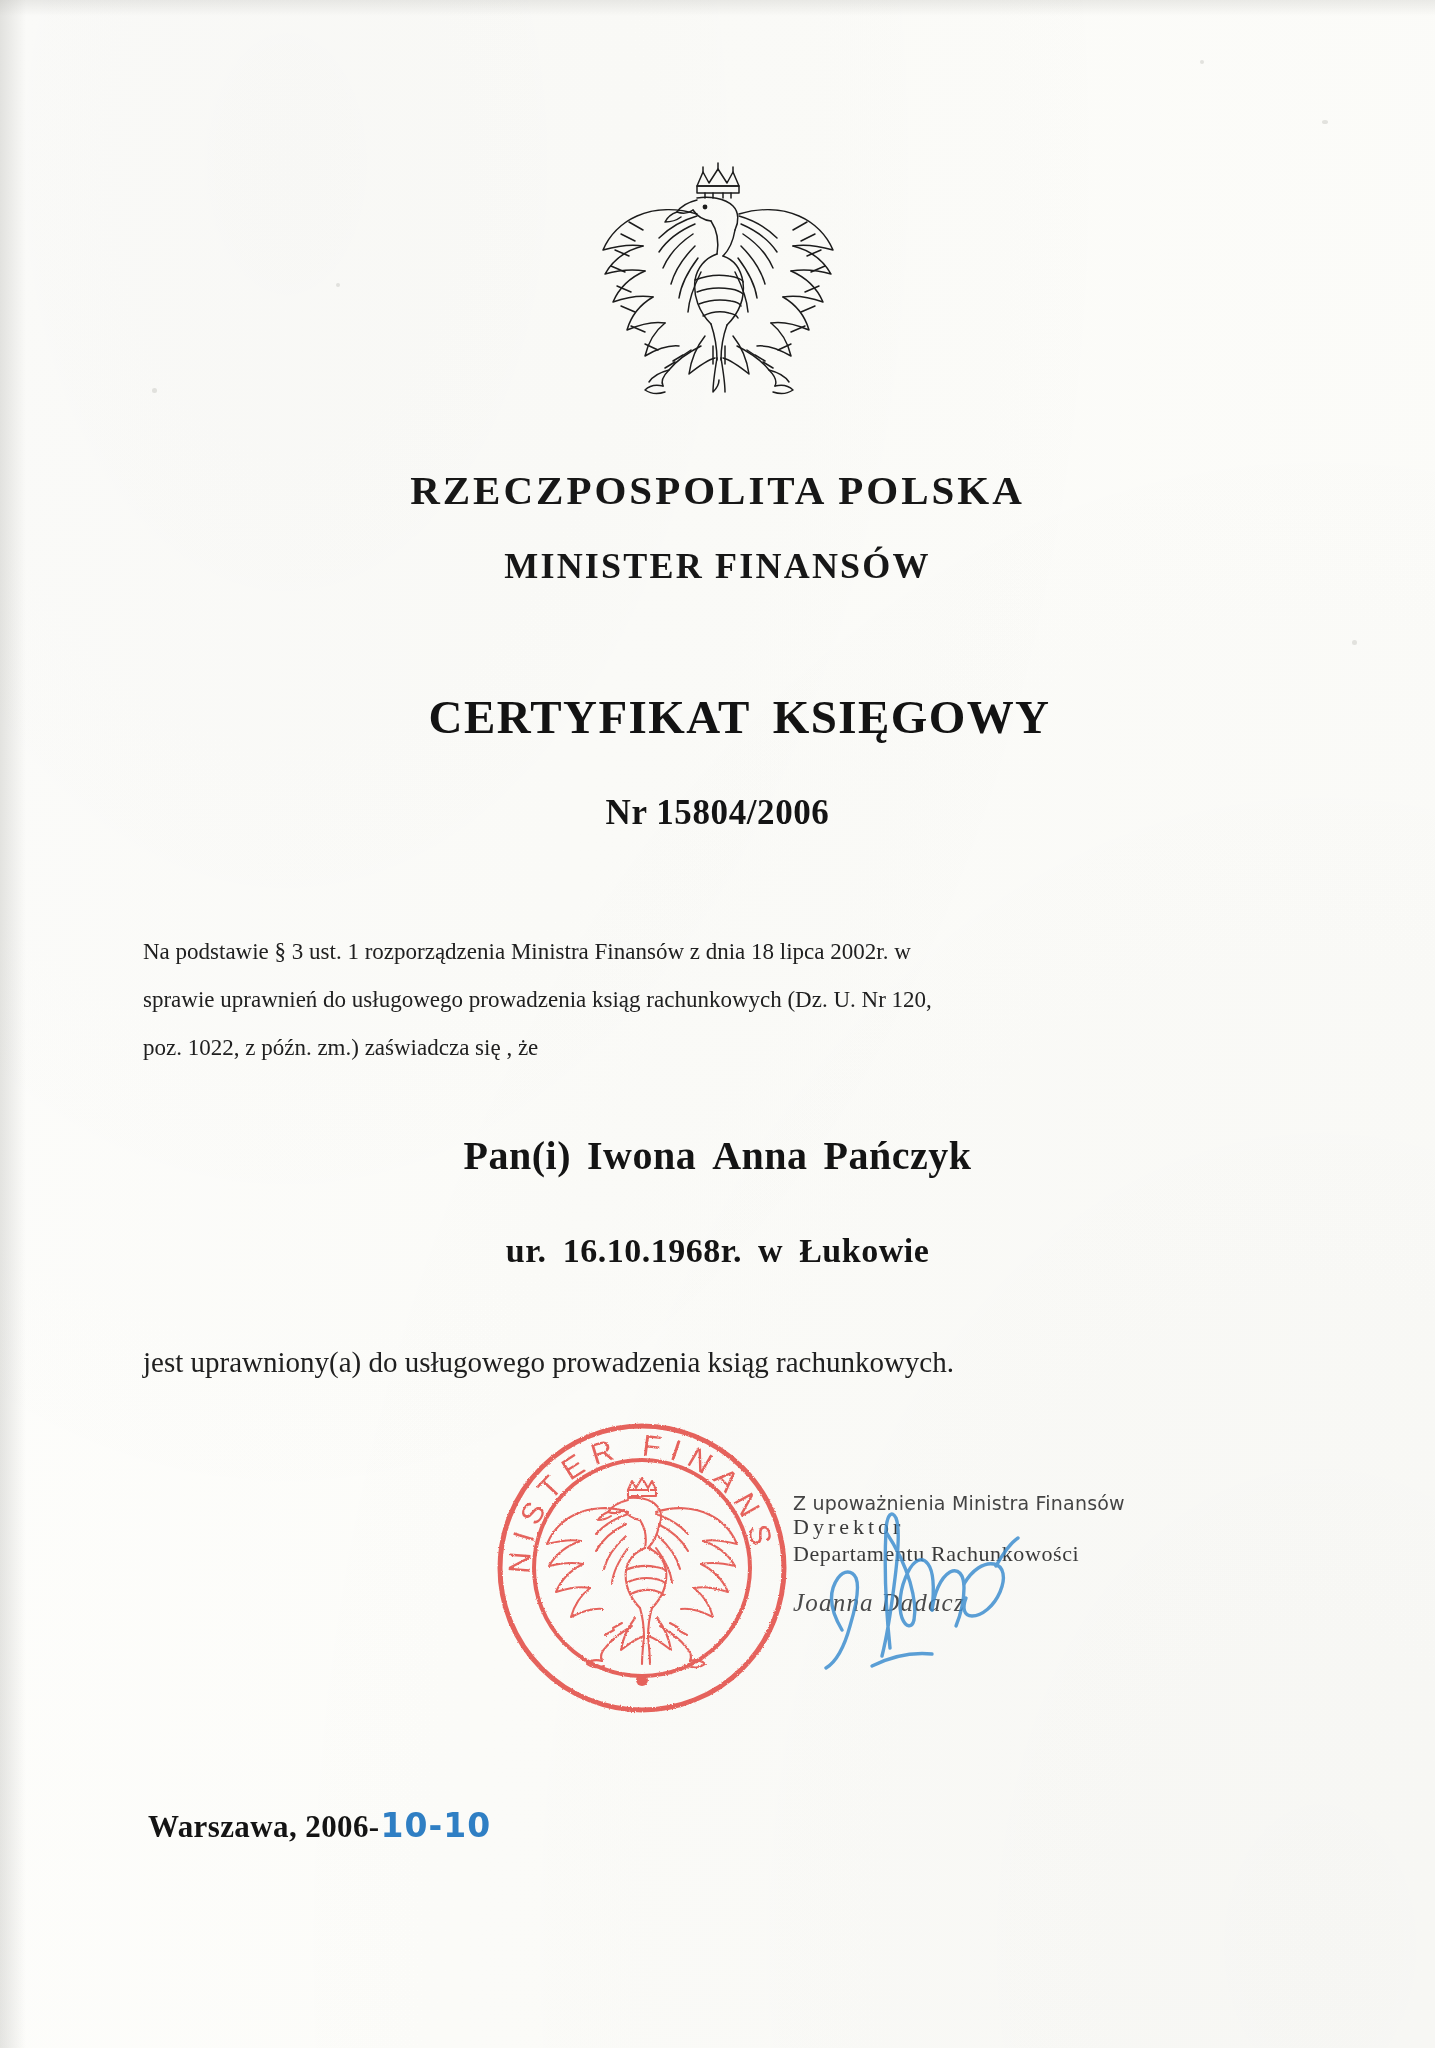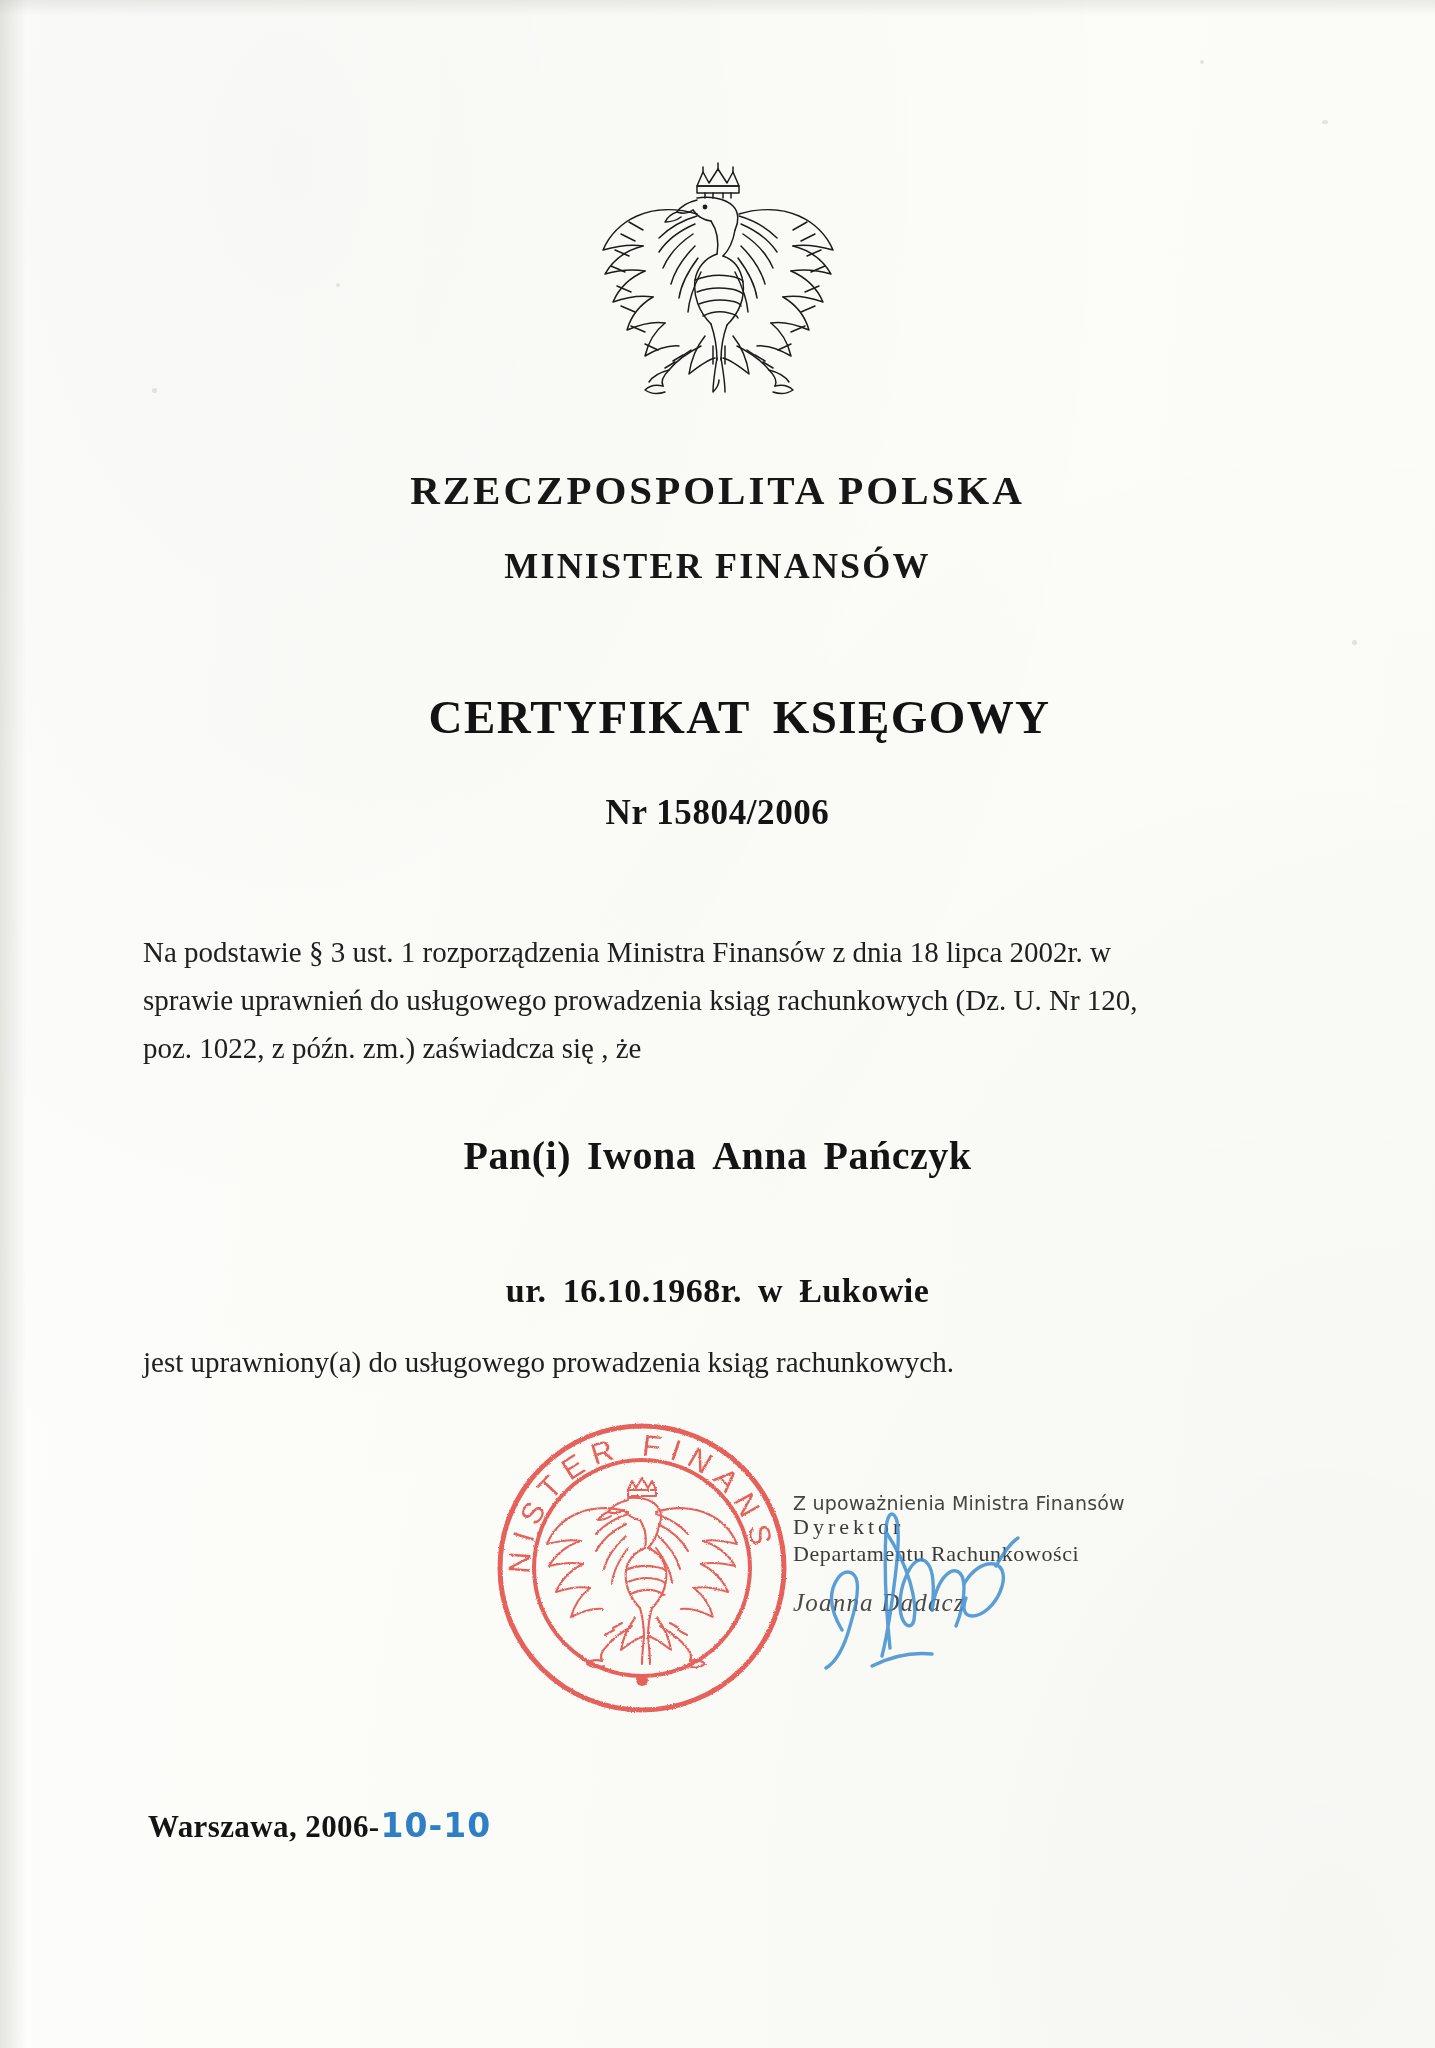--- a/index.html
+++ b/index.html
@@ -92,21 +92,21 @@
     letter-spacing: 0.6px;
     color: #141414;
   }
 
   
   #legal-basis {
     position: absolute;
     left: 143px;
     top: 928px;
     width: 1160px;
-    font-size: 29px;
+    font-size: 23px;
     line-height: 48px;
     color: #202020;
   }
   #legal-basis .ln { display: block; white-space: nowrap; }
 
   
   #holder-name {
     position: absolute;
     left: 0; right: 0;
     top: 1132px;
@@ -117,21 +117,20 @@
   }
   #holder-name .gap { display: inline-block; width: 16px; }
   #holder-birth {
     position: absolute;
     left: 0; right: 0;
     top: 1232px;
     font-size: 34px;
     font-weight: bold;
     letter-spacing: 0.5px;
     color: #141414;
-    margin-top: 40px;
   }
   #holder-birth .gap { display: inline-block; width: 16px; }
 
   #entitlement {
     position: absolute;
     left: 143px;
     top: 1340px;
     width: 1180px;
     font-size: 29px;
     line-height: 44px;

